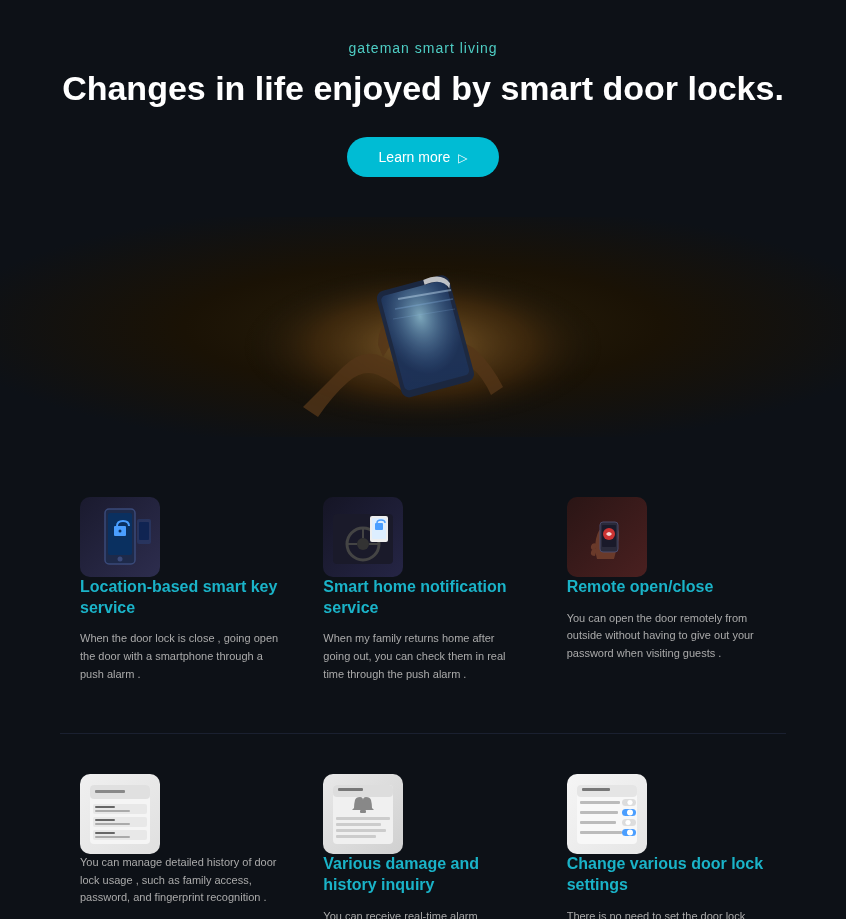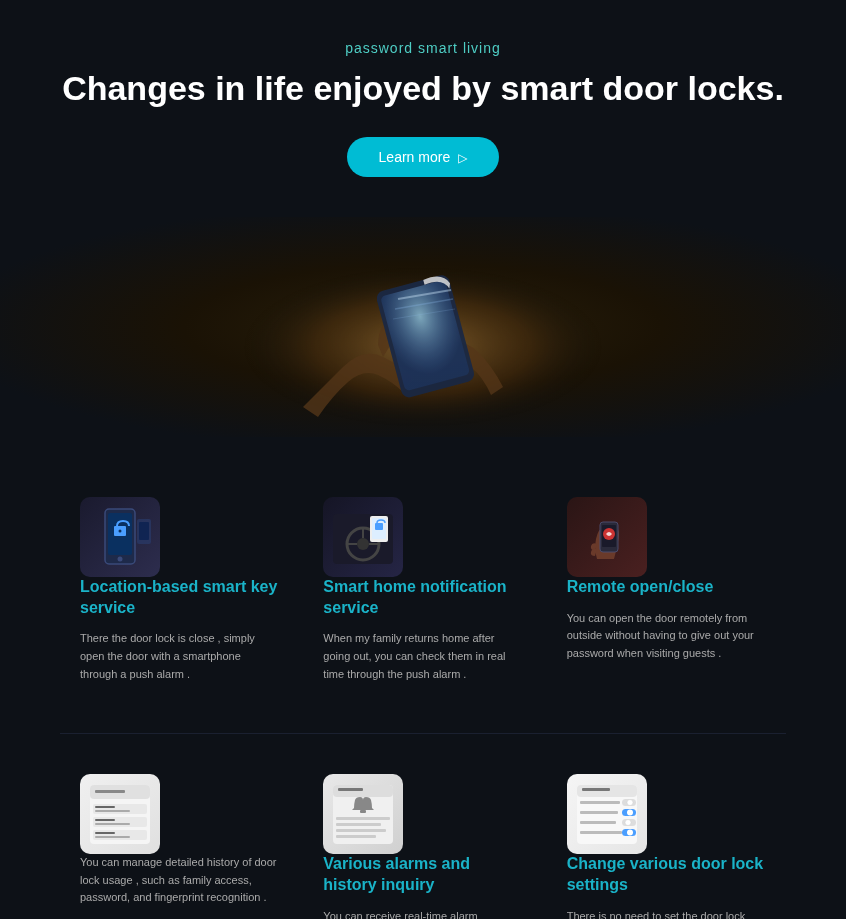--- a/index.html
+++ b/index.html
@@ -147,21 +147,21 @@
 
     .icon-settings {
       background: linear-gradient(135deg, #f5f5f5 0%, #e5e5e5 100%);
     }
 
   </style>
 </head>
 <body>
 
 <div class="hero-section">
-  <p class="hero-subtitle">password smart living</p>
+  <p class="hero-subtitle">gateman smart living</p>
   <h1 class="hero-title">Changes in life enjoyed by smart door locks.</h1>
   <button class="learn-more-btn">
     <span>Learn more</span>
     <span class="arrow">▷</span>
   </button>
 </div>
 
 <div class="hero-image-container">
   <div class="hero-image-placeholder">
     <svg class="phone-hands-svg" viewBox="0 0 400 200" xmlns="http://www.w3.org/2000/svg">
@@ -212,21 +212,21 @@
         <path d="M32,22 Q32,17 38,17 Q44,17 44,22" stroke="#4a9eff" stroke-width="2" fill="none"></path>
         <circle cx="35" cy="27" r="1.5" fill="#0a3060"></circle>
 
         <circle cx="35" cy="55" r="2.5" fill="#3a4a7a"></circle>
 
         <rect x="52" y="15" width="14" height="25" rx="2" fill="#2a3a6a" opacity="0.7"></rect>
         <rect x="54" y="18" width="10" height="18" rx="1" fill="#0a2050" opacity="0.8"></rect>
       </svg>
     </div>
     <h3 class="feature-title">Location-based smart key service</h3>
-    <p class="feature-desc">There the door lock is close , simply open the door with a smartphone through a push alarm .</p>
+    <p class="feature-desc">When the door lock is close , going open the door with a smartphone through a push alarm .</p>
   </div>
 
   <div class="feature-card">
     <div class="icon-box icon-car">
       <svg width="70" height="65" viewBox="0 0 70 65" xmlns="http://www.w3.org/2000/svg">
 
         <rect x="5" y="10" width="60" height="50" rx="4" fill="#1a1a2a"></rect>
 
         <circle cx="35" cy="40" r="16" fill="none" stroke="#444" stroke-width="3"></circle>
         <circle cx="35" cy="40" r="6" fill="#333"></circle>
@@ -302,21 +302,21 @@
 
         <path d="M35,18 Q35,15 38,15 Q42,15 43,18 Q44,22 44,26 L46,28 L24,28 L26,26 Q26,22 27,18 Q28,15 32,15 Q35,15 35,18 Z" fill="#888"></path>
         <rect x="32" y="28" width="6" height="3" rx="1" fill="#888"></rect>
 
         <rect x="8" y="35" width="54" height="3" rx="1" fill="#ccc"></rect>
         <rect x="8" y="41" width="45" height="3" rx="1" fill="#ccc"></rect>
         <rect x="8" y="47" width="50" height="3" rx="1" fill="#ccc"></rect>
         <rect x="8" y="53" width="40" height="3" rx="1" fill="#ccc"></rect>
       </svg>
     </div>
-    <h3 class="feature-title">Various alarms and history inquiry</h3>
+    <h3 class="feature-title">Various damage and history inquiry</h3>
     <p class="feature-desc">You can receive real-time alarm notifications such as fire, intrusion, and door lock damage .</p>
   </div>
 
   <div class="feature-card">
     <div class="icon-box icon-settings">
       <svg width="70" height="65" viewBox="0 0 70 65" xmlns="http://www.w3.org/2000/svg">
 
         <rect x="5" y="3" width="60" height="59" rx="4" fill="#f8f8f8"></rect>
         <rect x="5" y="3" width="60" height="12" rx="4" fill="#e5e5e5"></rect>
         <rect x="10" y="6" width="28" height="3" rx="1" fill="#777"></rect>

